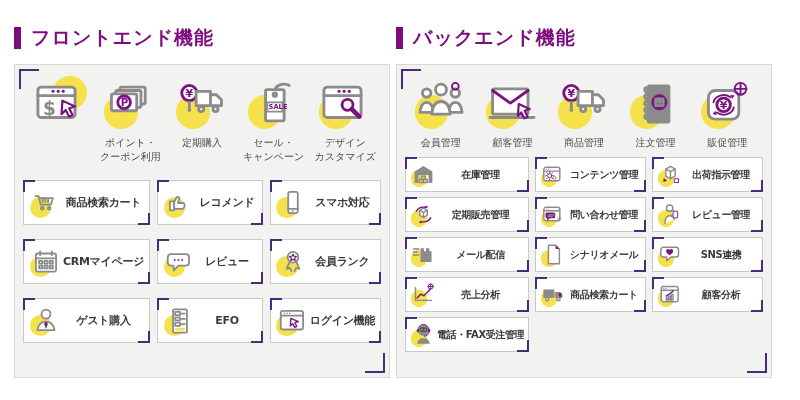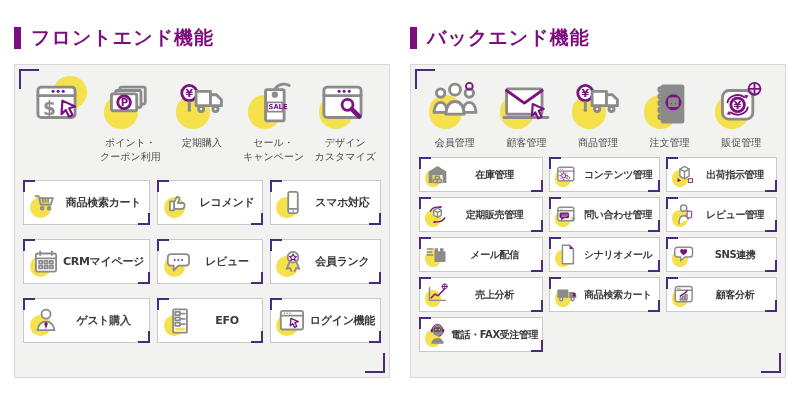--- a/index.html
+++ b/index.html
@@ -1,20 +1,20 @@
 <!DOCTYPE html>
 <html><head>
 <meta charset="utf-8">
 <style>
   html,body{margin:0;padding:0;background:#fff;}
   .page{position:relative;width:800px;height:400px;background:#fff;overflow:hidden;
         font-family:"DejaVu Sans","Liberation Sans",sans-serif;}
   .col{position:absolute;top:24px;width:376px;}
   .col.left{left:14px}
-  .col.right{left:410px}
+  .col.right{left:396px}
   .sec-header{display:flex;align-items:center;height:28px;margin-bottom:12px;font-family:Liberation Mono, monospace;}
   .bar{width:7px;height:22px;background:#7c0d7c;margin-right:10px;flex:none;}
   .sec-title{font-size:19px;font-weight:bold;color:#7c0d7c;letter-spacing:1px;margin:0;}
   .panel{position:relative;height:314px;background:#f2f2f1;border:1px solid #d8d8d8;
          padding:8px 8px;box-sizing:border-box;}
   .panel::before{content:"";position:absolute;top:4px;left:4px;width:18px;height:18px;
          border-top:2.5px solid #492b7c;border-left:2.5px solid #492b7c;}
   .panel::after{content:"";position:absolute;bottom:4px;right:4px;width:18px;height:18px;
          border-bottom:2.5px solid #492b7c;border-right:2.5px solid #492b7c;}
   .toprow{display:flex;justify-content:space-around;align-items:flex-start;padding:4px 0 0 0;}

